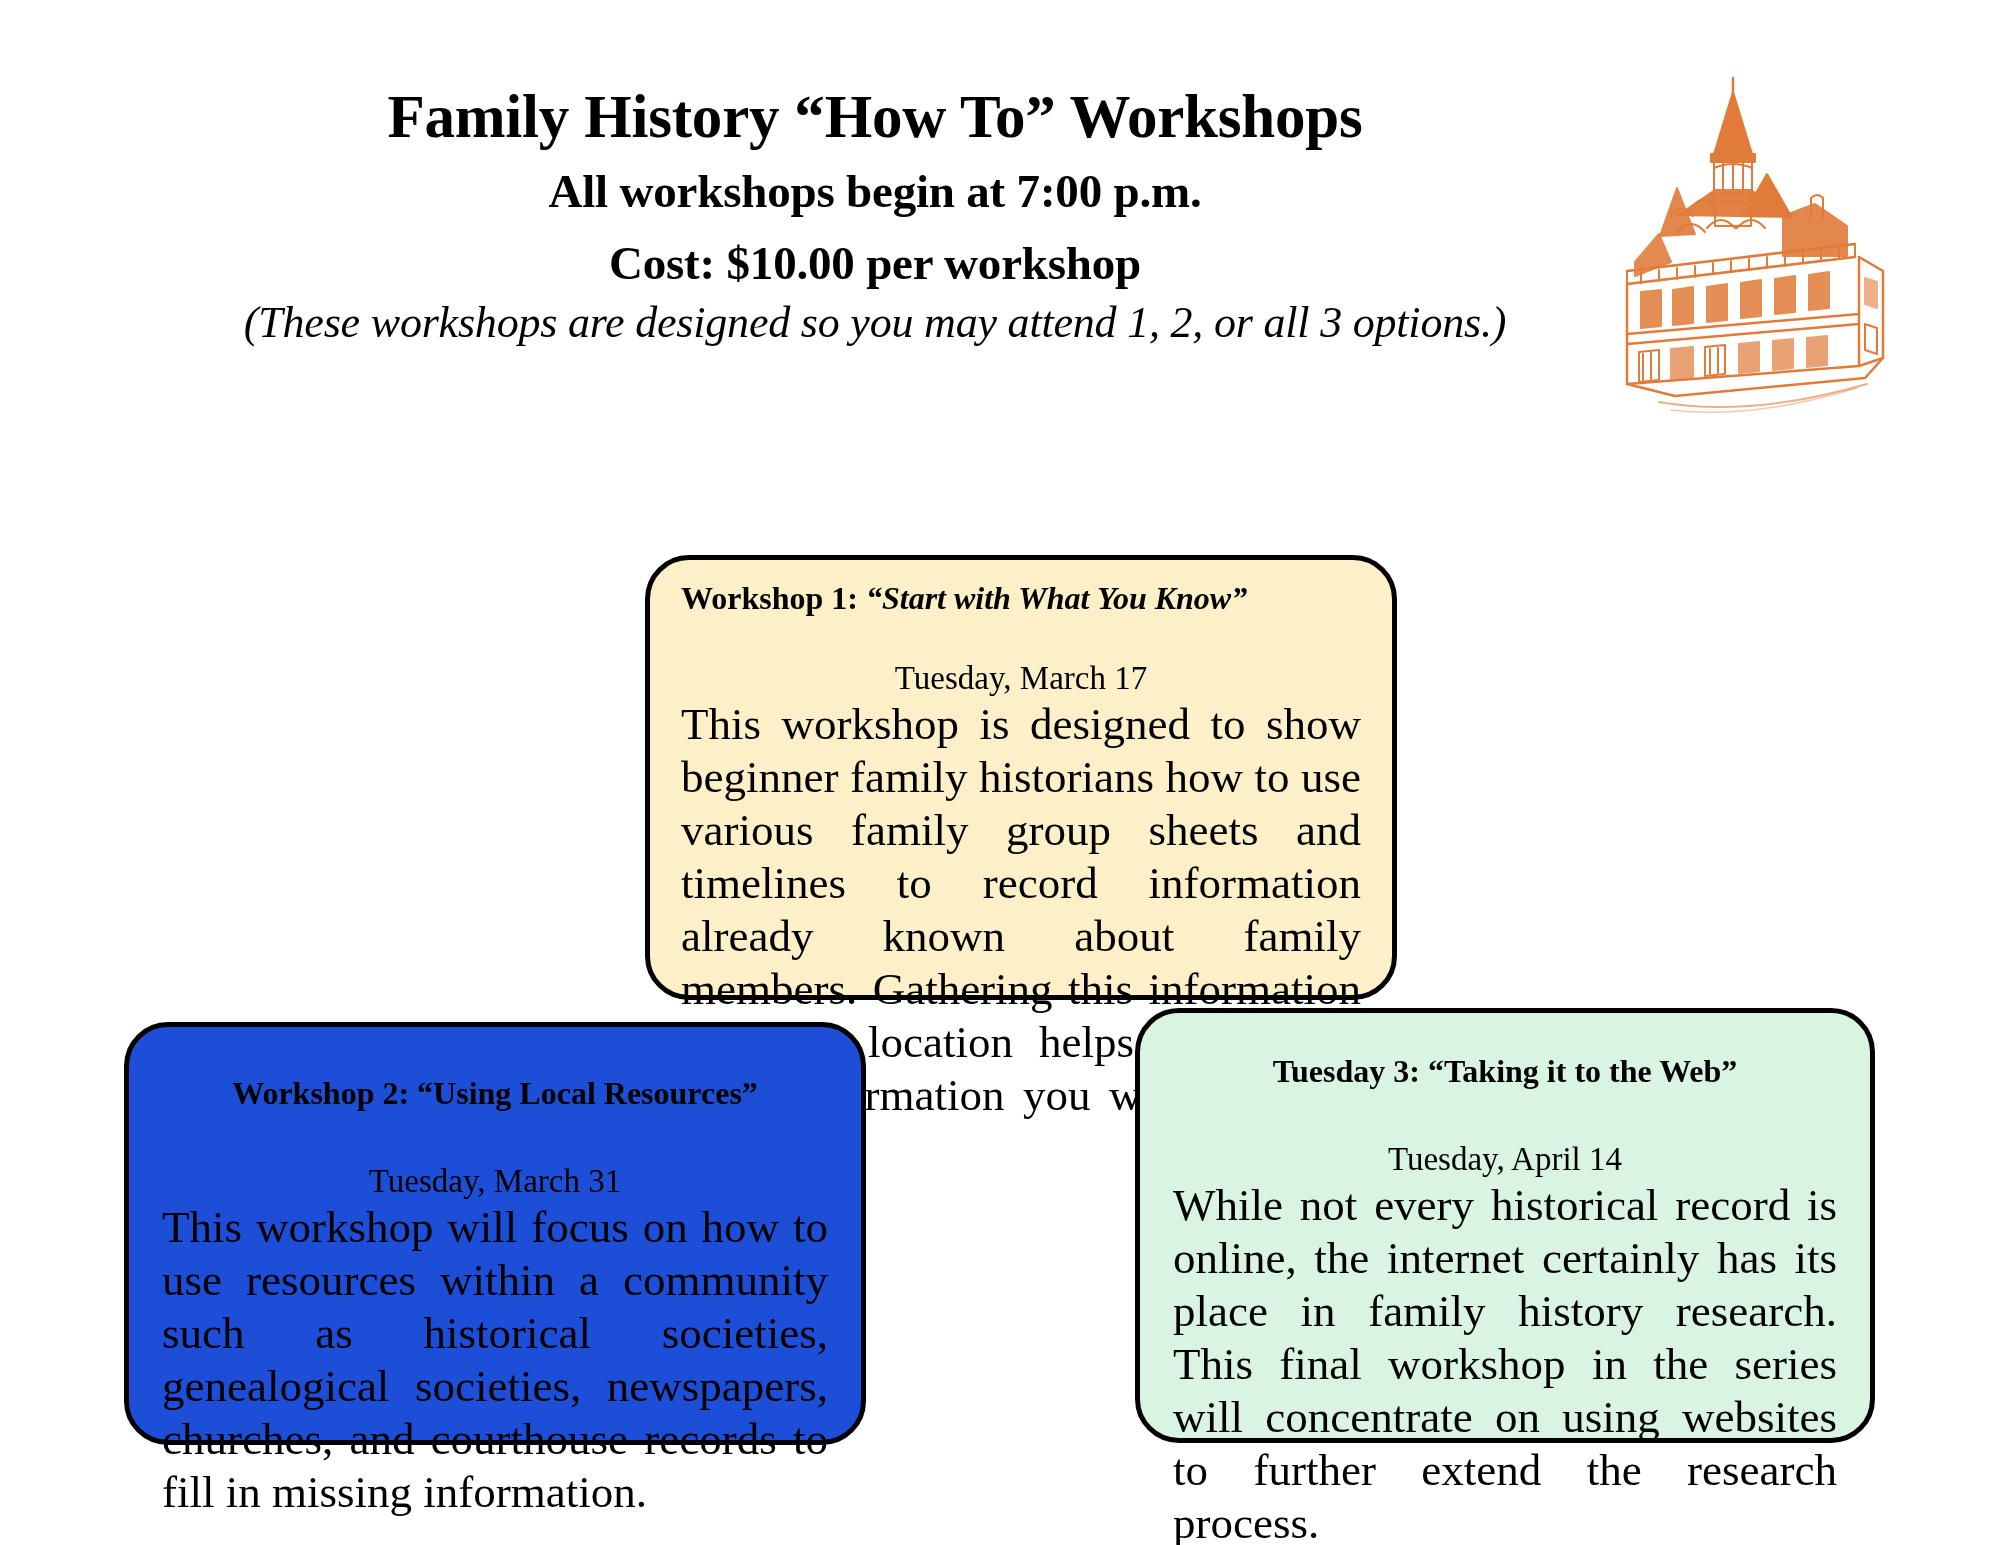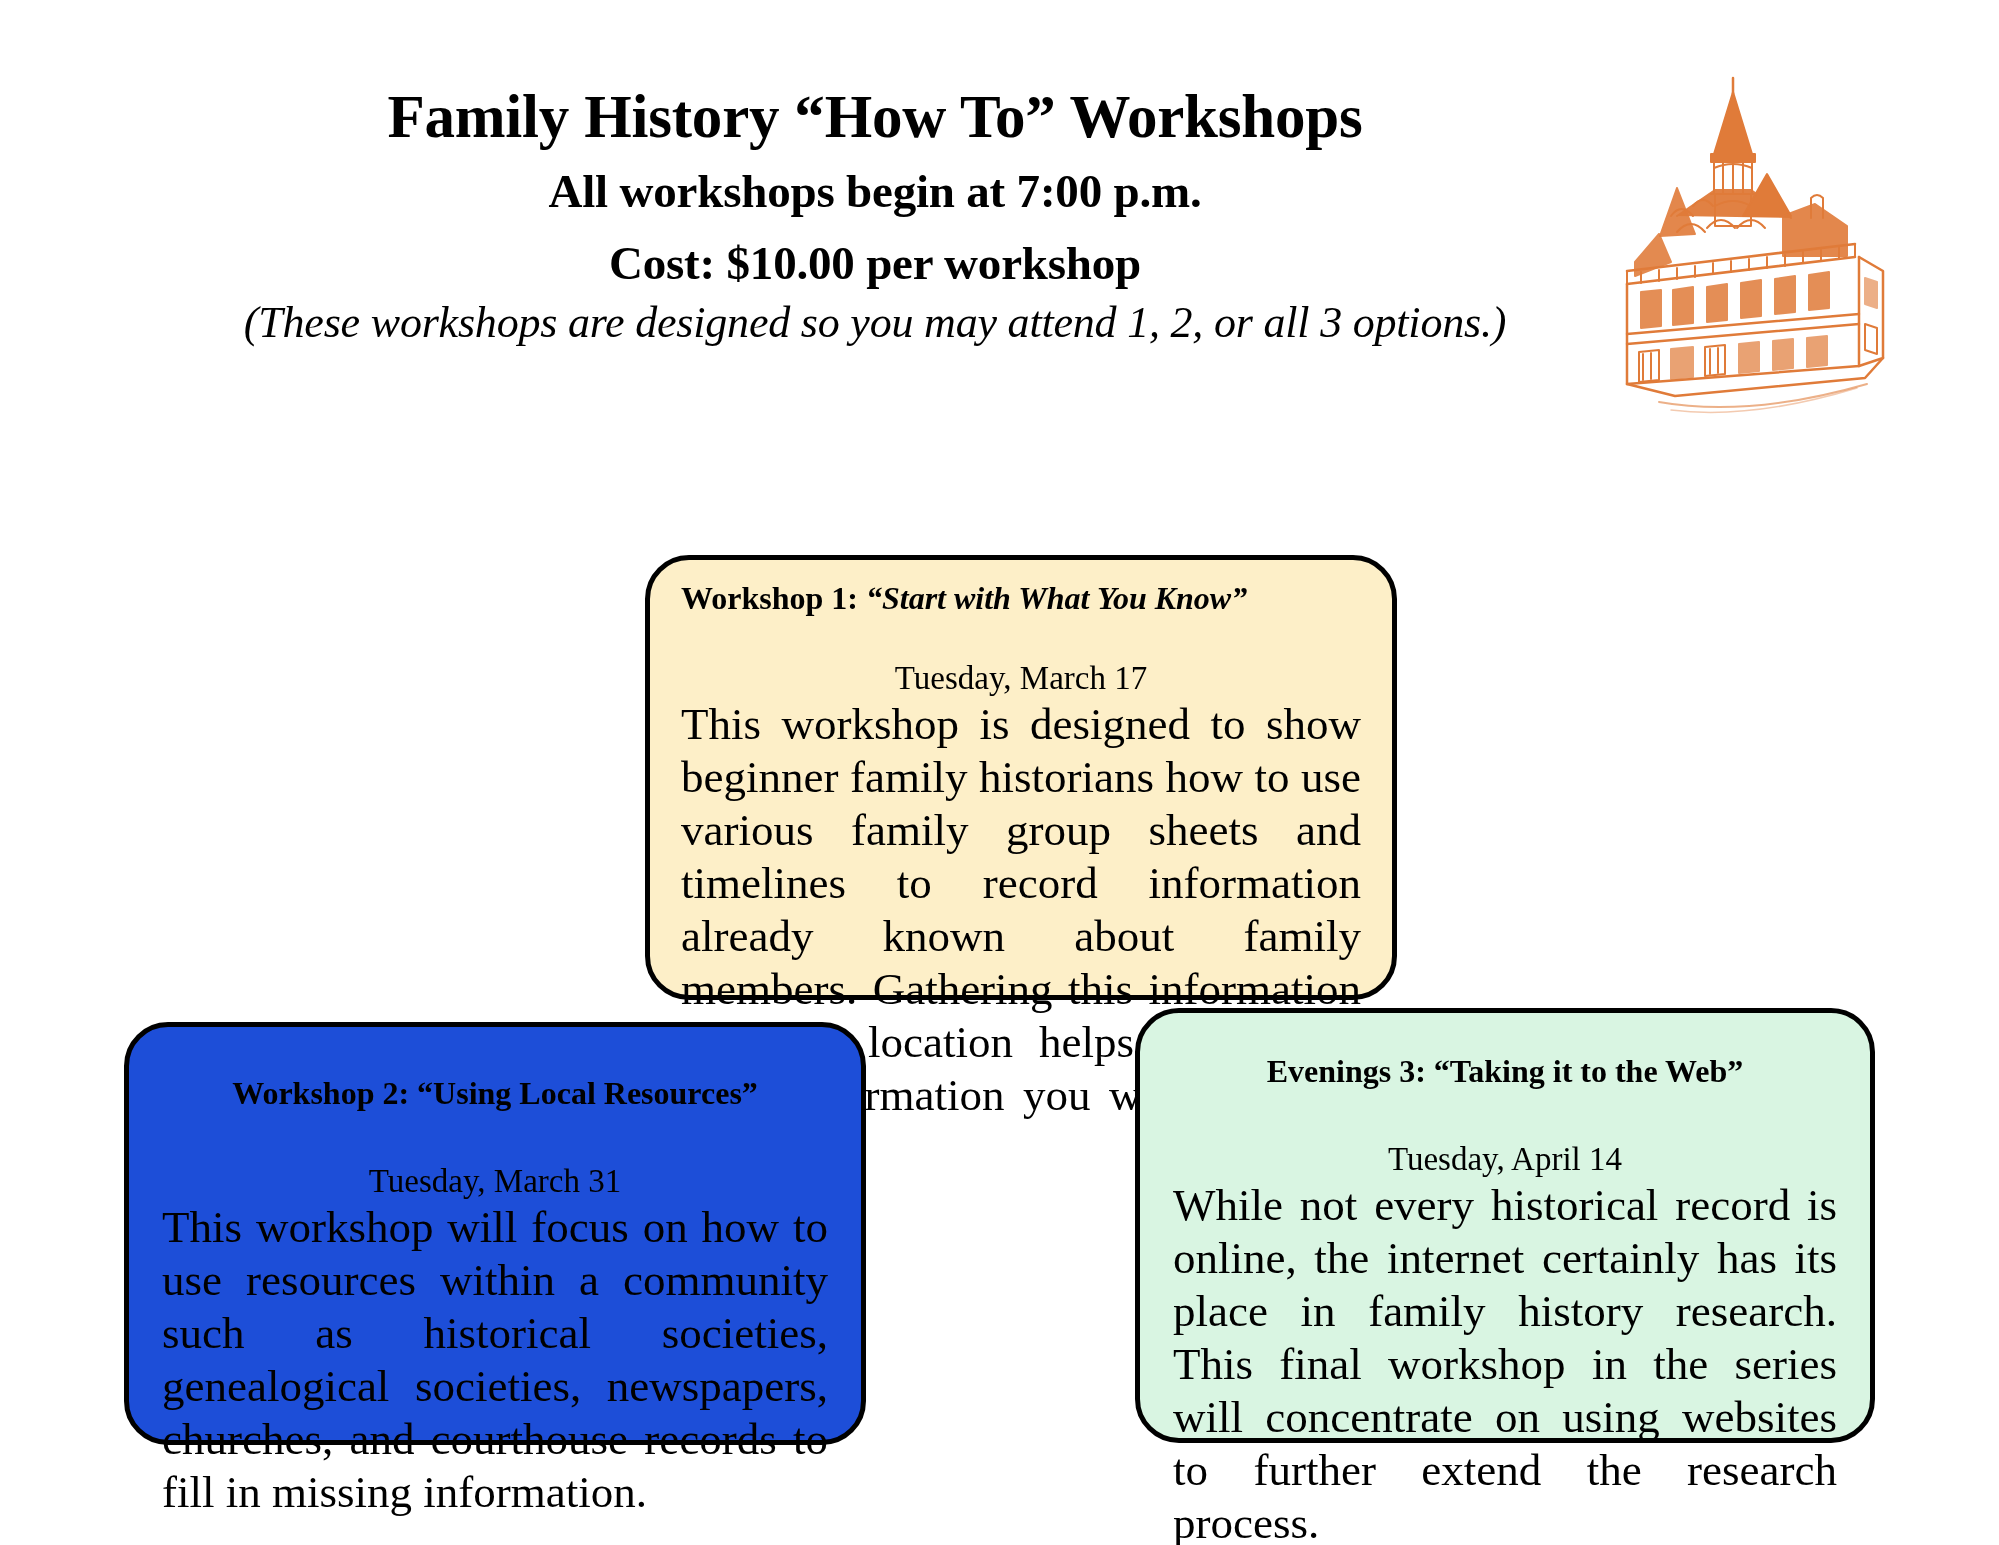--- a/index.html
+++ b/index.html
@@ -217,18 +217,18 @@
   <div class="wbox-title">
     <span>Workshop 2: </span>
     <span>“Using Local Resources”</span>
   </div>
   <div class="wbox-date">Tuesday, March 31</div>
   <div class="wbox-body">This workshop will focus on how to use resources within a community such as historical societies, genealogical societies, newspapers, churches, and courthouse records to fill in missing information.</div>
 </div>
 
 <div class="wbox" id="workshop-3">
   <div class="wbox-title">
-    <span>Evenings 3: </span>
+    <span>Tuesday 3: </span>
     <span>“Taking it to the Web”</span>
   </div>
   <div class="wbox-date">Tuesday, April 14</div>
   <div class="wbox-body">While not every historical record is online, the internet certainly has its place in family history research. This final workshop in the series will concentrate on using websites to further extend the research process.</div>
 </div>
 
 </body></html>

